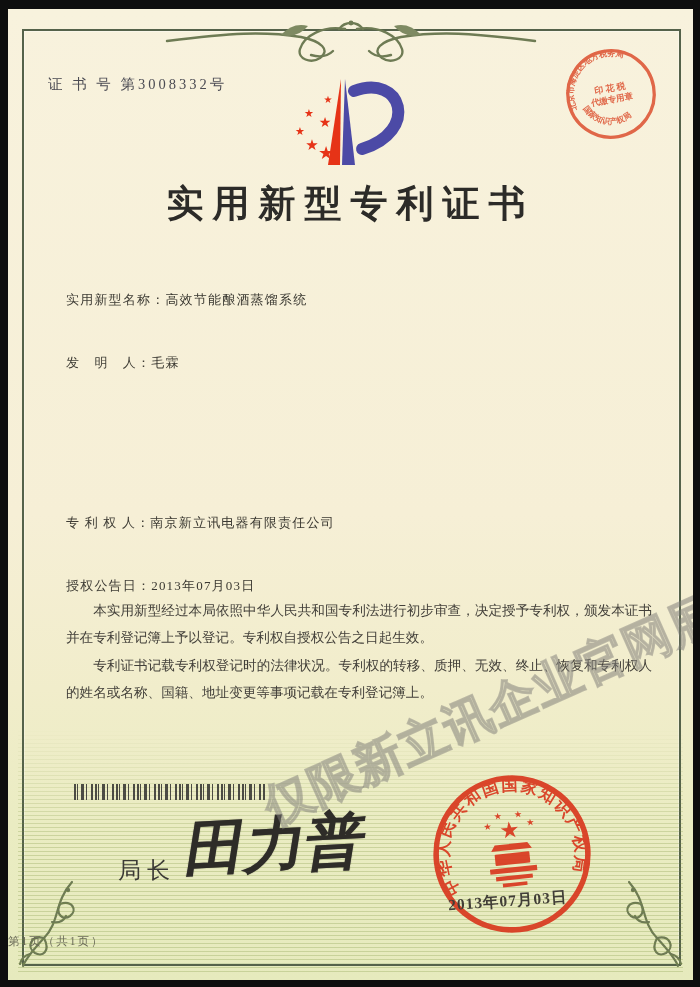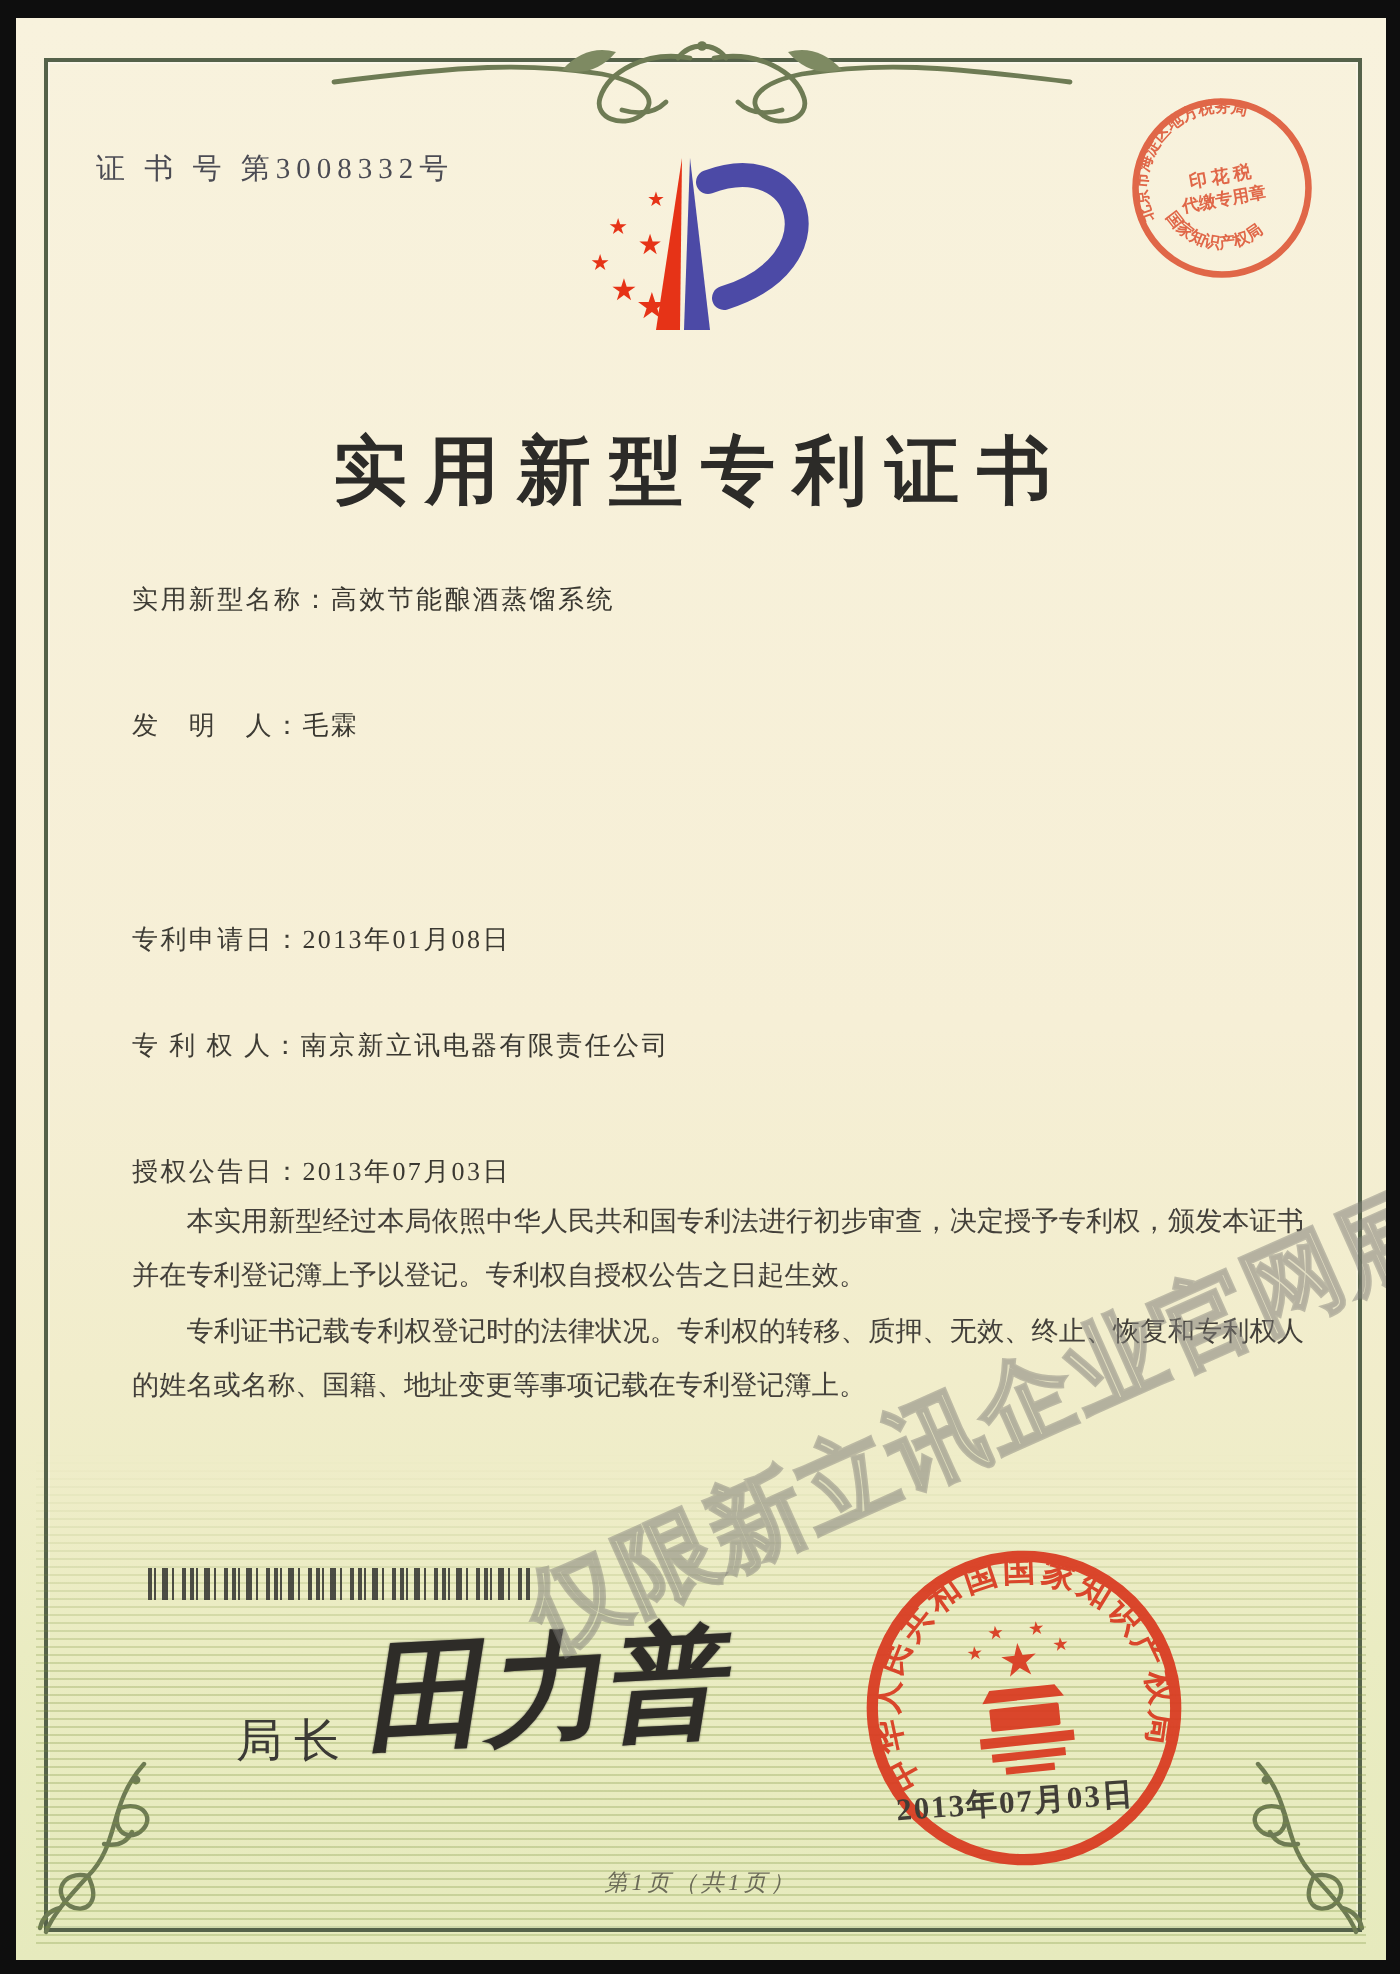--- a/index.html
+++ b/index.html
@@ -23,21 +23,21 @@
   .corner { position:absolute; bottom:10px; }
   .corner.bl { left:8px; }
   .corner.br { right:8px; transform:scaleX(-1); }
 
   .cert-number { position:absolute; left:40px; top:66px; font-size:14.5px;
                  letter-spacing:3px; color:#4b4b53; }
 
   .logo { position:absolute; left:258px; top:58px; }
 
   .title { position:absolute; left:0; top:170px; width:100%; text-align:center;
-           font-size:37px; font-weight:bold; letter-spacing:9px; color:#2c2b28;margin-top:32px; }
+           font-size:37px; font-weight:bold; letter-spacing:9px; color:#2c2b28; }
 
   .field { position:absolute; left:58px; font-size:13px; letter-spacing:1.2px;
            color:#3e3c35; white-space:nowrap; }
   .f0{top:282px} .f1{top:345px} .f2{top:398px} .f3{top:452px} .f4{top:505px} .f5{top:568px}
   .field .val { color:#3a3831; }
 
   .body-text { position:absolute; left:58px; top:588px; width:586px;
                font-size:13.6px; line-height:2.02; color:#43403a; text-align:justify; }
   .body-text p { text-indent:2em; }
 
@@ -57,22 +57,22 @@
   .sig-name { position:absolute; left:178px; top:796px; font-size:60px; color:#2e2c28;
               font-weight:600; transform:rotate(-3deg) skewX(-12deg);
               font-family:"DejaVu Sans",sans-serif; text-shadow:0 0 1px rgba(40,38,34,.7); }
 
   .seal { position:absolute; left:422px; top:763px; transform:rotate(-6deg); opacity:.93; }
   .seal-date { position:absolute; left:440px; top:882px; font-size:15.5px; letter-spacing:1px;
                color:#413e37; transform:rotate(-4deg); z-index:11; font-weight:bold; }
 
   .stamp { position:absolute; left:556px; top:38px; transform:rotate(-10deg); opacity:.88; }
 
-  .footer { position:absolute; left:0; top:925px; width:100%; text-align:center;
-            font-size:11.5px; letter-spacing:2px; color:#6b6b58;font-style:italic; }
+  .footer { position:absolute; left:0; top:925px; width:100%; 
+            font-size:11.5px; letter-spacing:2px; color:#6b6b58; }
 </style>
 </head>
 <body>
 
 <div class="page">
 
   <div class="frame"></div>
 
   <svg class="ornament-top" width="380" height="58" viewBox="0 0 380 58">
     <g stroke="#6e7b54" fill="none" stroke-width="2.4" stroke-linecap="round">
@@ -143,23 +143,20 @@
   </svg>
 
   <div class="title">实用新型专利证书</div>
 
   <div class="field f0">
     <span>实用新型名称：</span><span class="val">高效节能酿酒蒸馏系统</span>
   </div>
   <div class="field f1">
     <span>发　明　人：</span><span class="val">毛霖</span>
   </div>
-  <div class="field f3">
-    <span>专利申请日：</span><span class="val">2013年01月08日</span>
-  </div>
   <div class="field f4">
     <span>专 利 权 人：</span><span class="val">南京新立讯电器有限责任公司</span>
   </div>
   <div class="field f5">
     <span>授权公告日：</span><span class="val">2013年07月03日</span>
   </div>
 
   <div class="body-text">
     <p>本实用新型经过本局依照中华人民共和国专利法进行初步审查，决定授予专利权，颁发本证书并在专利登记簿上予以登记。专利权自授权公告之日起生效。</p>
     <p>专利证书记载专利权登记时的法律状况。专利权的转移、质押、无效、终止、恢复和专利权人的姓名或名称、国籍、地址变更等事项记载在专利登记簿上。</p>

